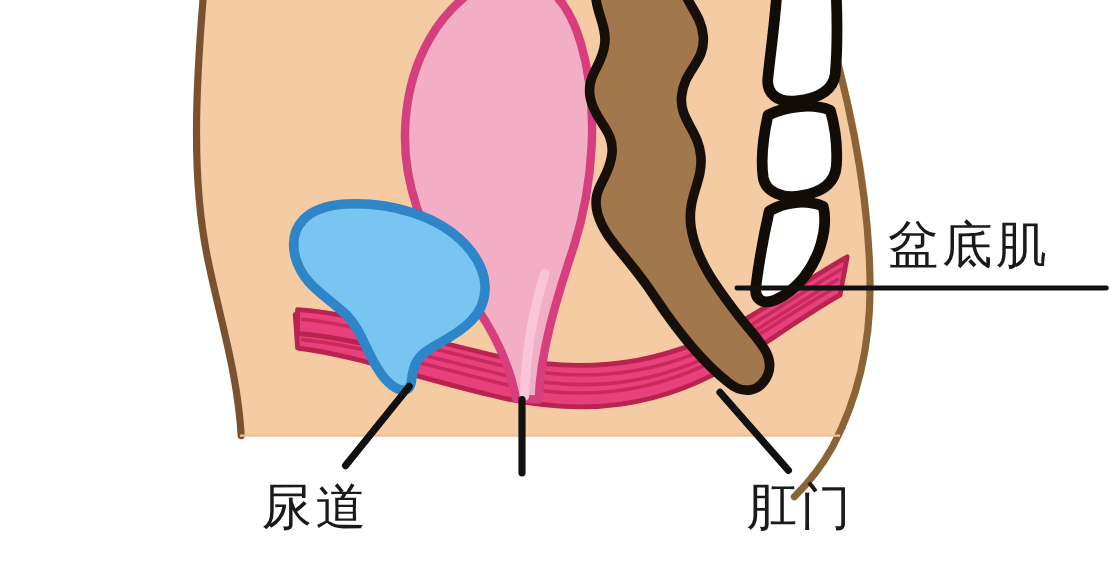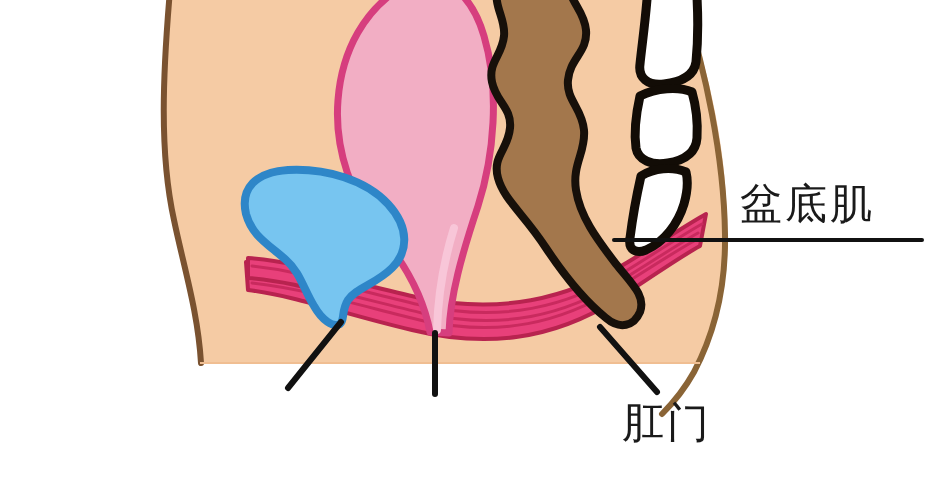--- a/index.html
+++ b/index.html
@@ -154,19 +154,20 @@
 
     <g>
       <line x1="341" y1="322" x2="288" y2="388" stroke="#111111" stroke-width="6" stroke-linecap="round"></line>
       <line x1="435" y1="333" x2="435" y2="394" stroke="#111111" stroke-width="6" stroke-linecap="round"></line>
       <line x1="600" y1="327" x2="657" y2="392" stroke="#111111" stroke-width="6" stroke-linecap="round"></line>
       <line x1="922" y1="240" x2="614" y2="240" stroke="#111111" stroke-width="4" stroke-linecap="round"></line>
     </g>
 
   </svg>
 
+  <div class="label-text" id="label-urethra">尿道</div>
 
 
   <div class="label-text" id="label-anus">肛门</div>
 
   <div class="label-text" id="label-pfm">盆底肌</div>
 
 </div>
 
 </body></html>

